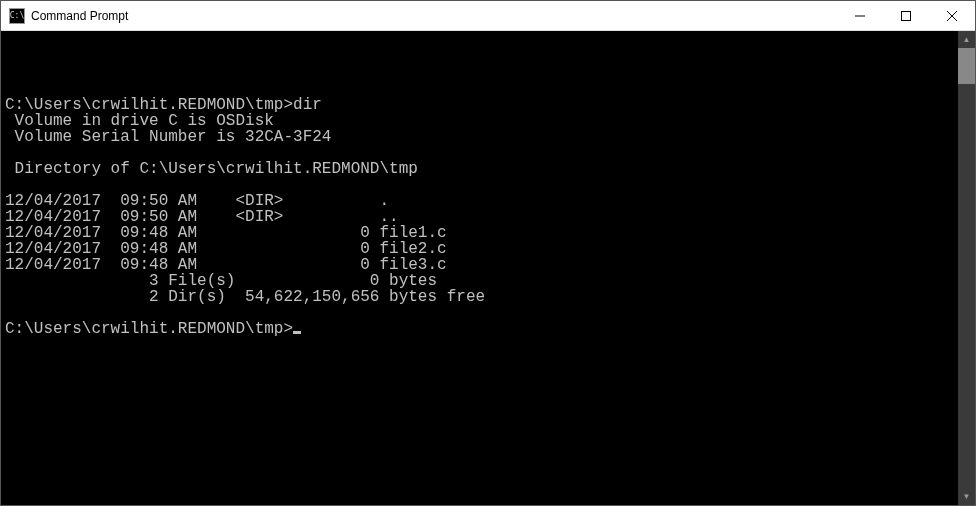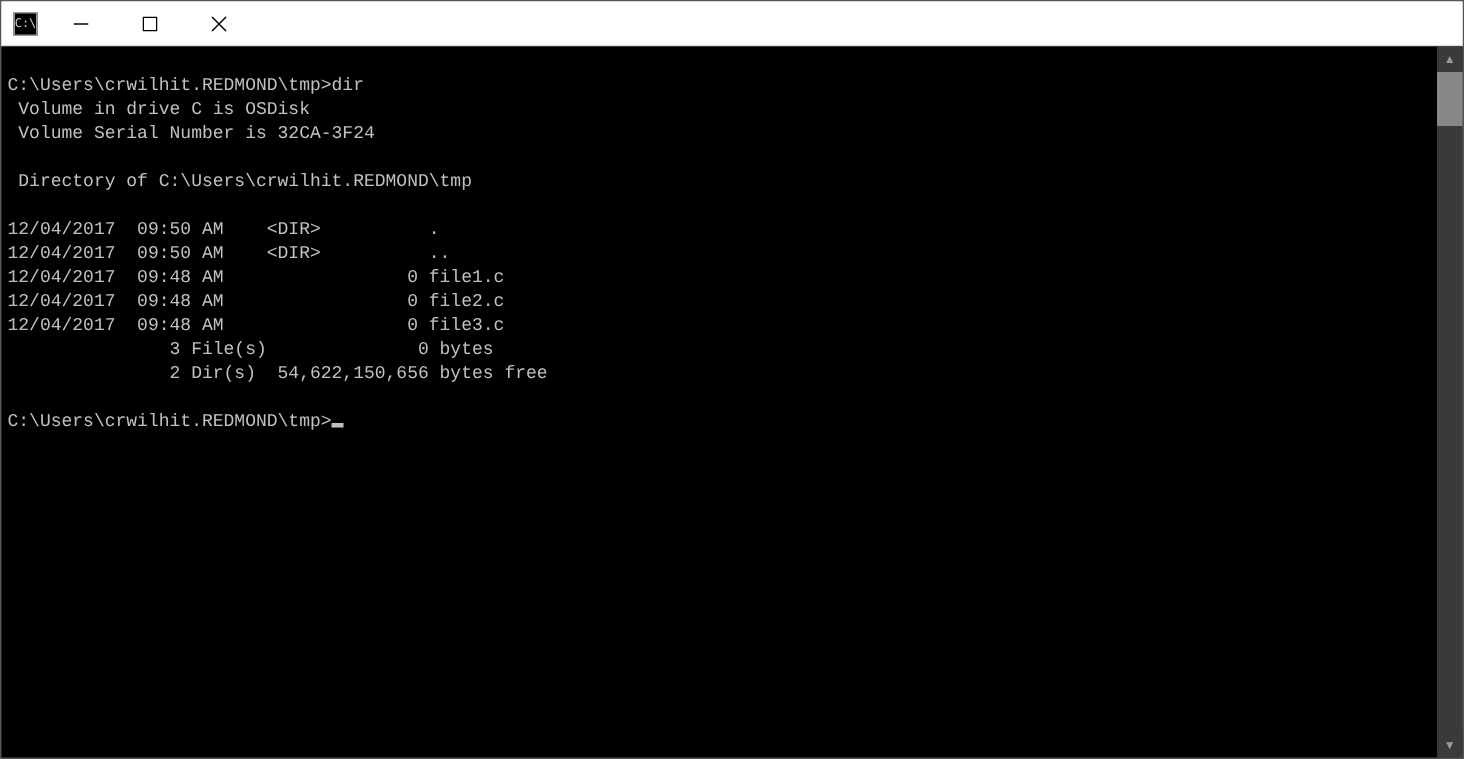--- a/index.html
+++ b/index.html
@@ -63,25 +63,26 @@
       flex: 1;
       display: flex;
       background: #000;
       position: relative;
     }
     .terminal {
       flex: 1;
       background: #000;
       color: #c0c0c0;
       font-family: Consolas, "Courier New", monospace;
-      font-size: 12px;
+      font-size: 16px;
       line-height: 16px;
       padding: 2px 4px;
       white-space: pre;
       overflow: hidden;
+      margin-top: 48px;
     }
     .scrollbar {
       width: 17px;
       background: #3a3a3a;
       position: relative;
     }
     .scroll-thumb {
       position: absolute;
       top: 17px;
       left: 0;
@@ -112,20 +113,21 @@
       vertical-align: baseline;
       margin-bottom: -1px;
     }
   </style>
 </head>
 <body>
 
 <div class="window">
   <div class="titlebar">
     <div class="titlebar-icon">C:\</div>
+    <div class="titlebar-title">Command Prompt</div>
     <div class="titlebar-controls">
       <button class="titlebar-btn">
         <svg viewBox="0 0 10 10">
             <line x1="0" y1="5" x2="10" y2="5" stroke="#000" stroke-width="1"></line>
           </svg>
       </button>
       <button class="titlebar-btn">
         <svg viewBox="0 0 10 10">
             <rect x="0.5" y="0.5" width="9" height="9" fill="none" stroke="#000" stroke-width="1"></rect>
           </svg>

